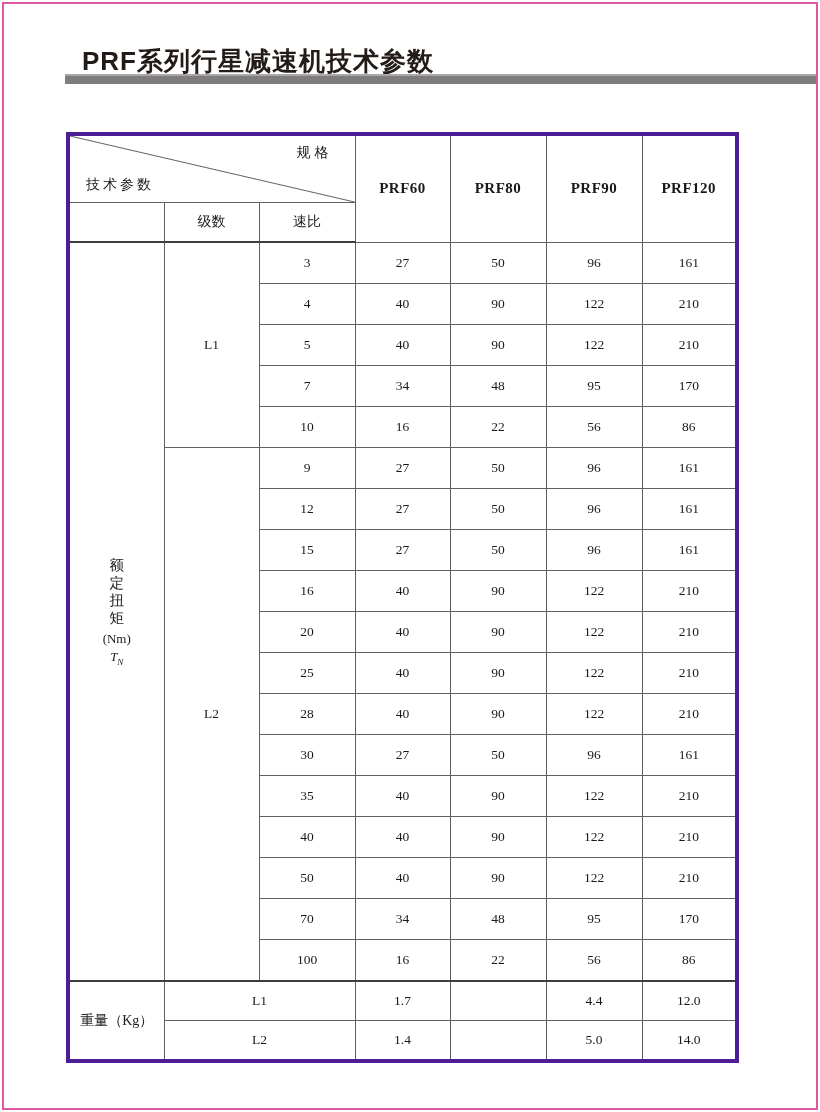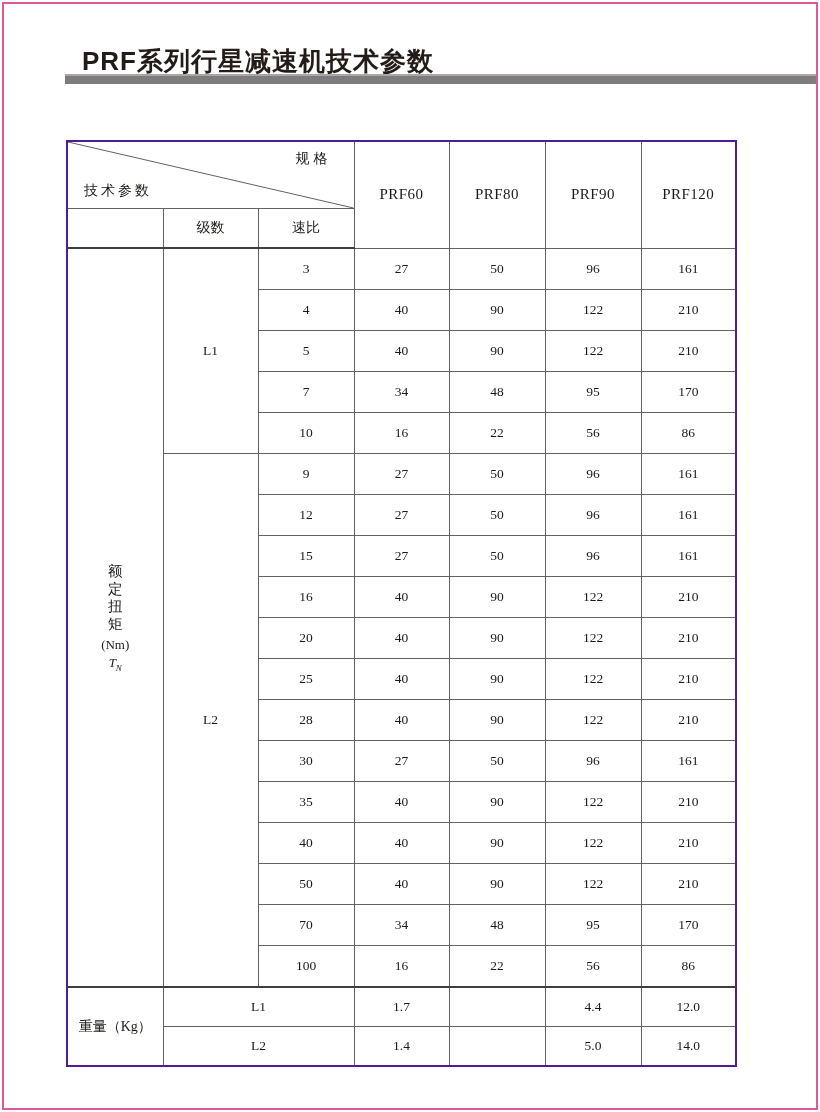--- a/index.html
+++ b/index.html
@@ -14,32 +14,32 @@
   .title{
     position:absolute;left:66px;top:28px;margin:16px;
     font-family:"Liberation Sans","DejaVu Sans",sans-serif;
     font-size:26px;font-weight:700;letter-spacing:1px;color:#221b17;
   }
   .title-bar{
     position:absolute;left:65px;right:4px;top:74px;height:10px;
     background:#7e7c7c;border-top:2px solid #a9a7a7;box-sizing:border-box;
   }
   table.spec{
-    position:absolute;left:66px;top:140px;width:669px;
+    position:absolute;left:66px;top:132px;width:669px;
     border-collapse:collapse;table-layout:fixed;
-    border:2px solid #4c1d95;
+    border:4px solid #4c1d95;
     font-size:13.5px;
   }
   table.spec td{
     border:1px solid #636060;text-align:center;vertical-align:middle;
     padding:0;background:#ffffff;overflow:hidden;
   }
   tr.h1 td{height:66px;}
   tr.h2 td{height:38px;border-bottom:2px solid #3e3e3e;font-size:14px;margin-top:31px;}
-  td.colhead{font-size:15px;letter-spacing:0.5px;border-bottom:2px solid #3e3e3e;}
+  td.colhead{font-size:15px;letter-spacing:0.5px;border-bottom:2px solid #3e3e3e;font-weight:bold;}
   td.diag{position:relative;border-bottom:1px solid #636060;}
   td.diag svg{position:absolute;inset:0;width:100%;height:100%;display:block;}
   .corner-tr{
     position:absolute;top:8px;right:22px;font-size:14px;letter-spacing:4px;
   }
   .corner-bl{
     position:absolute;bottom:8px;left:16px;font-size:14px;letter-spacing:3px;margin-top:27px;
   }
   tbody.torque td{height:40px;}
   tbody.weight td{height:38px;}

